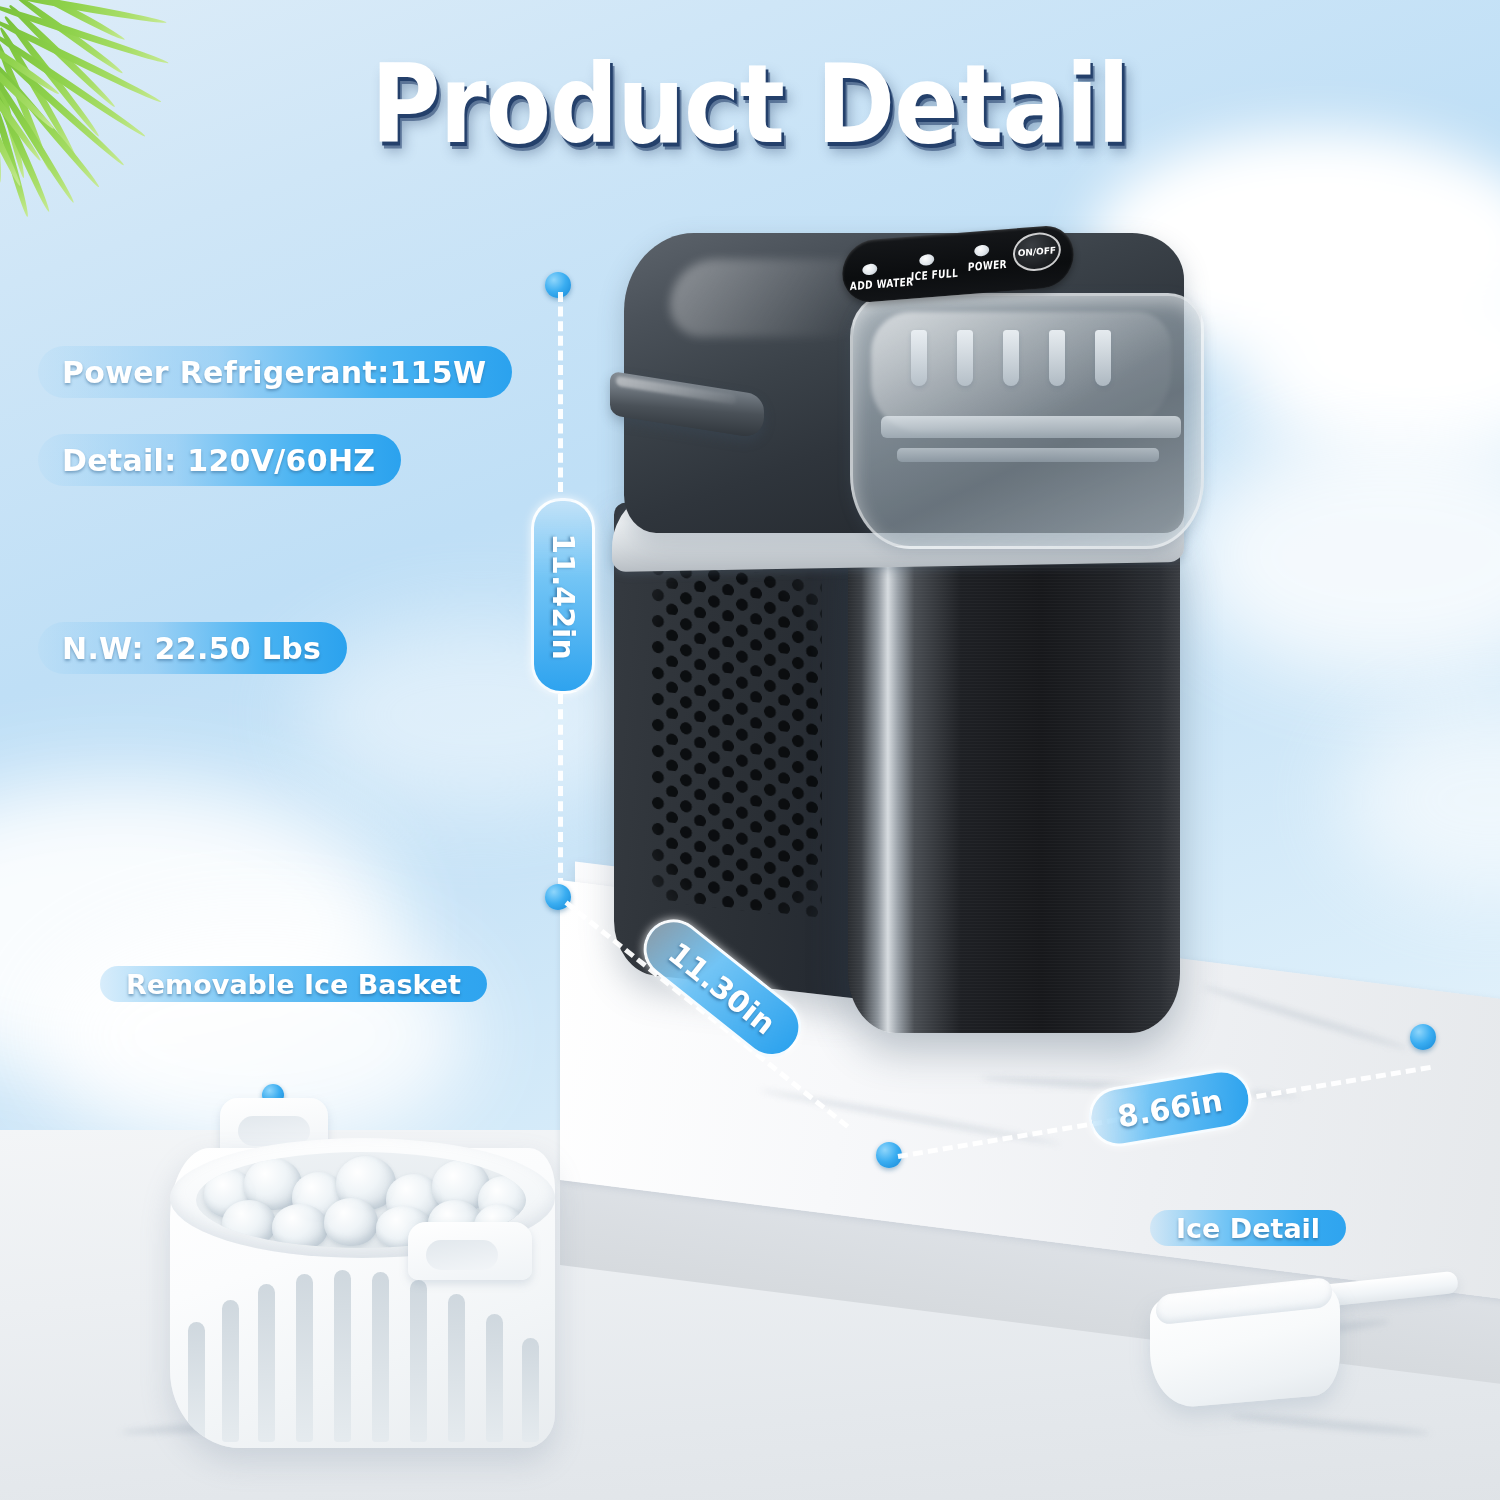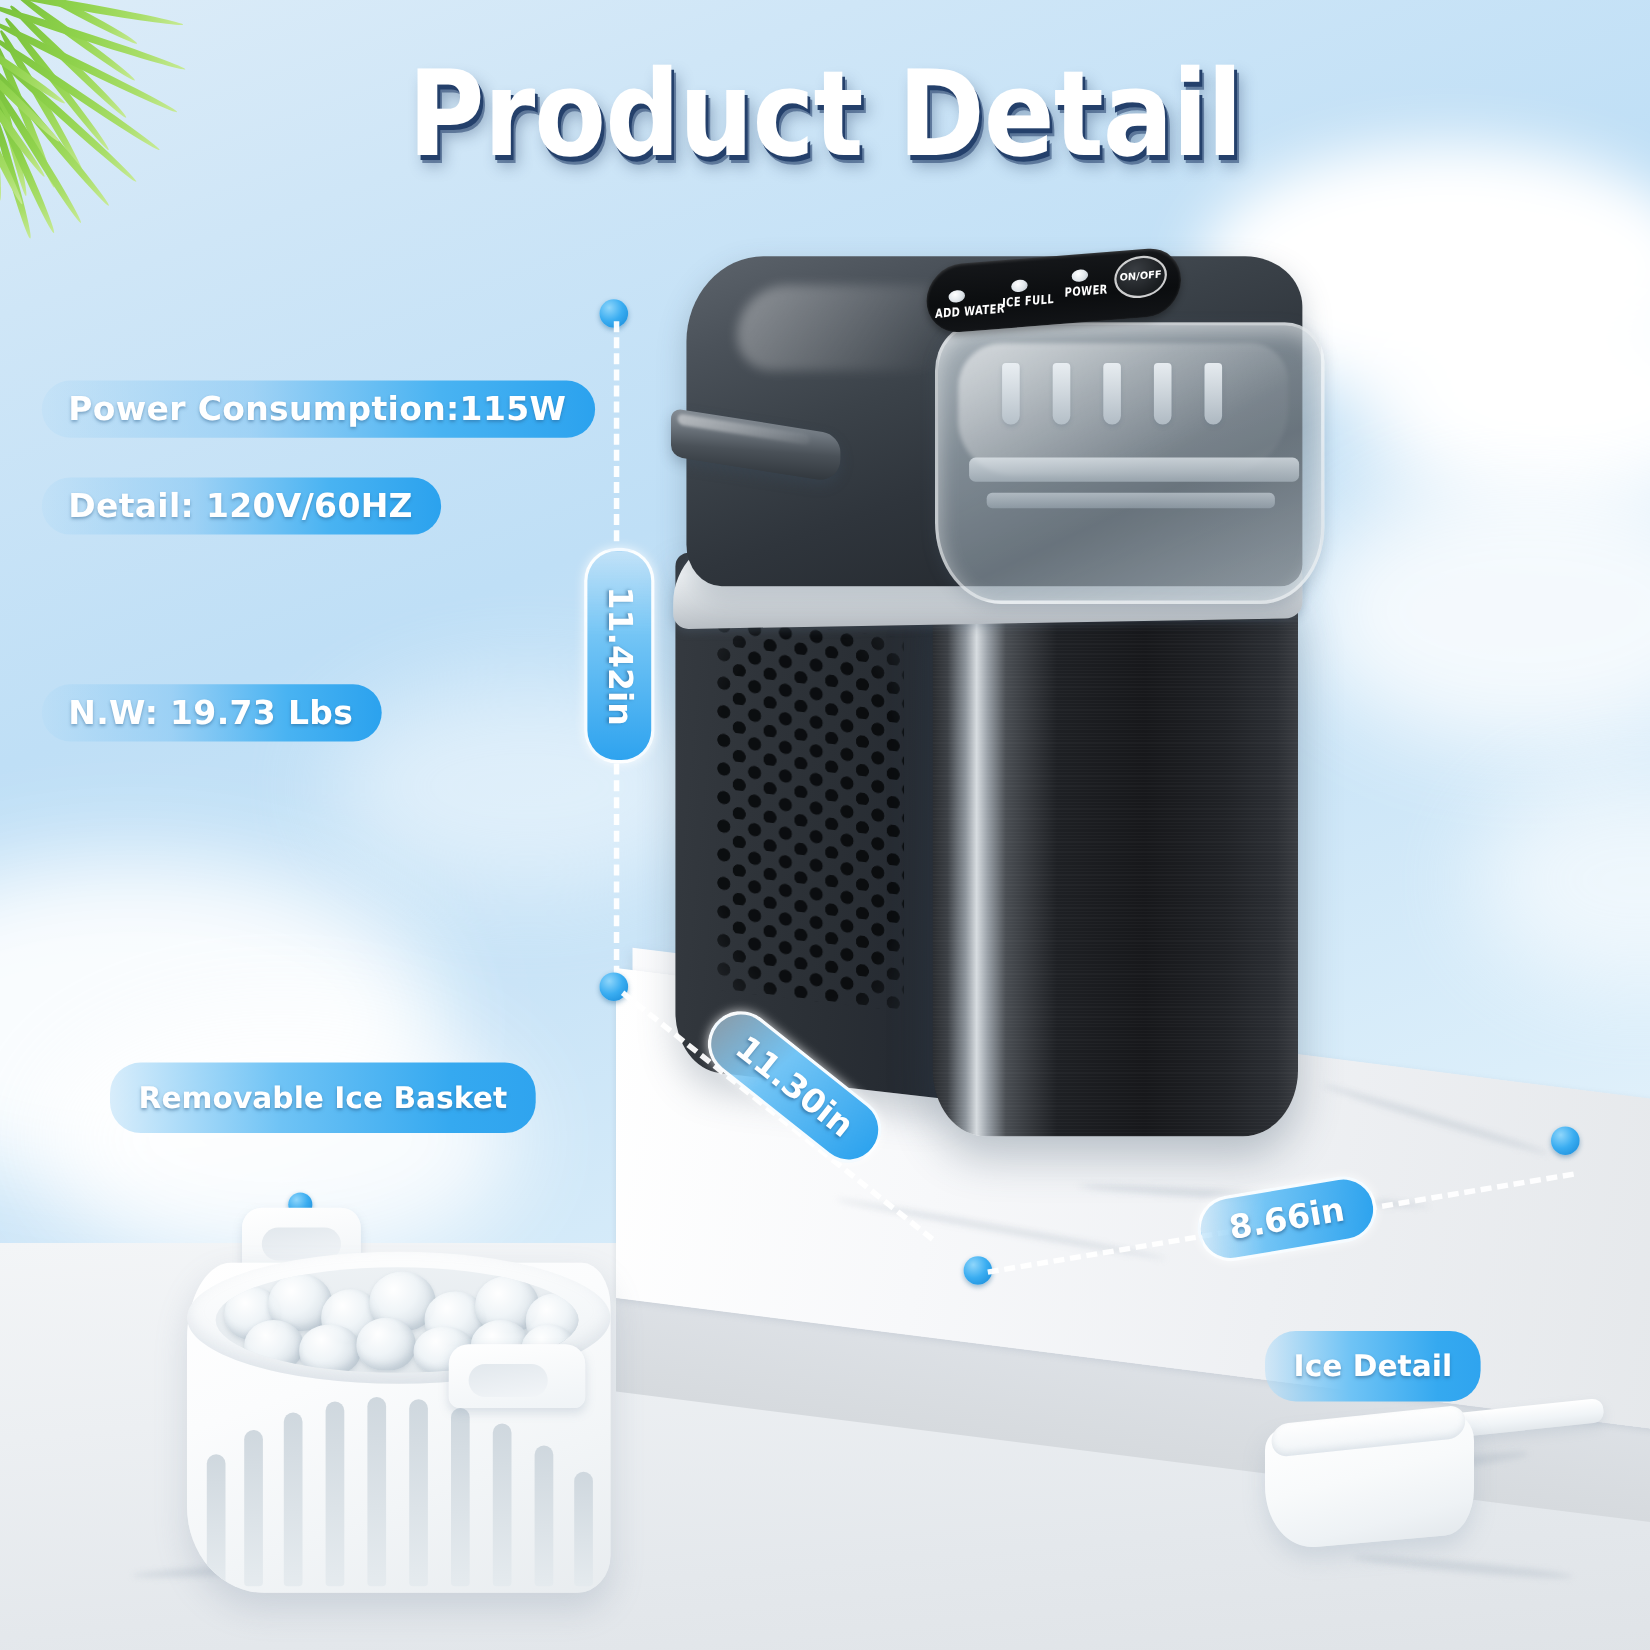--- a/index.html
+++ b/index.html
@@ -80,21 +80,21 @@
     color:#ffffff;font-size:30px;font-weight:bold;letter-spacing:.3px;
     white-space:nowrap;
     background:linear-gradient(90deg,rgba(170,216,246,.22) 0%,rgba(130,198,244,.58) 38%,#49b3f2 72%,#2ba2ee 100%);
     text-shadow:0 2px 3px rgba(40,90,135,.45);
     font-family:"DejaVu Sans", sans-serif;
   }
 
   
   .fpill{
     position:absolute;display:flex;align-items:center;justify-content:center;
-    height:64px;padding:0 26px;border-radius:28px;
+    height:36px;padding:0 26px;border-radius:28px;
     color:#ffffff;font-size:27px;font-weight:bold;white-space:nowrap;
     background:linear-gradient(90deg,rgba(186,223,248,.55) 0%,#6fc3f5 40%,#35a9f0 80%,#2fa4ef 100%);
     text-shadow:0 2px 3px rgba(35,85,130,.5);
     font-family:"DejaVu Sans", sans-serif;
   }
   .dpill{
     position:absolute;display:flex;align-items:center;justify-content:center;
     border-radius:30px;
     color:#ffffff;font-weight:bold;white-space:nowrap;
     border:3px solid rgba(255,255,255,.95);
@@ -363,27 +363,27 @@
     </div>
     <div class="frond" style="left:-10px;top:150px;transform:rotate(16deg);">
       <div class="leaflet" style="width:92px;transform:rotate(40deg);top:0px;"></div>
 
     </div>
   </div>
 
   <div class="title">Product Detail</div>
 
   <div class="spec" style="left:38px;top:346px;">
-    <span>Power Consumption:115W</span>
+    <span>Power Refrigerant:115W</span>
   </div>
   <div class="spec" style="left:38px;top:434px;">
     <span>Detail: 120V/60HZ</span>
   </div>
   <div class="spec" style="left:38px;top:622px;">
-    <span>N.W: 19.73 Lbs</span>
+    <span>N.W: 22.50 Lbs</span>
   </div>
 
   <div class="machine">
 
     <div class="body-side"></div>
     <div class="vent"></div>
     <div class="body-front"></div>
     <div class="trim"></div>
 
     <div class="lid">

